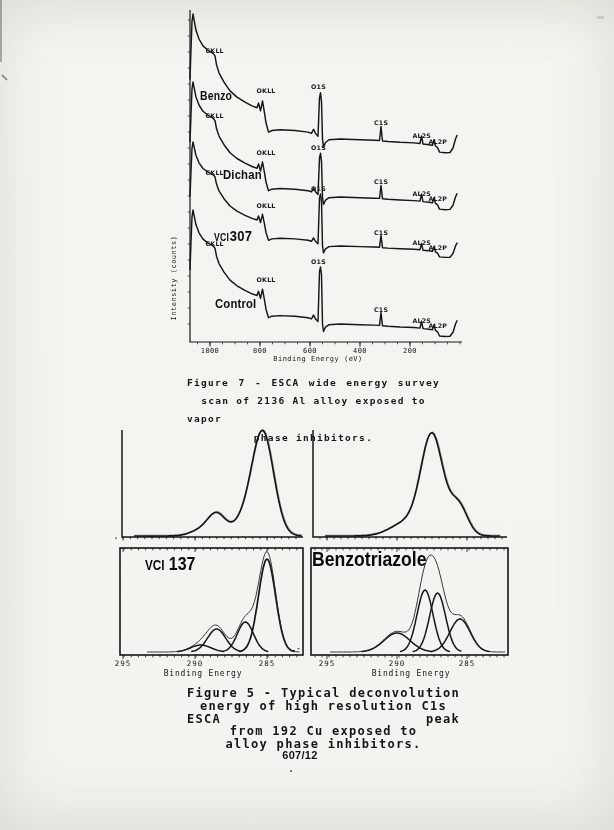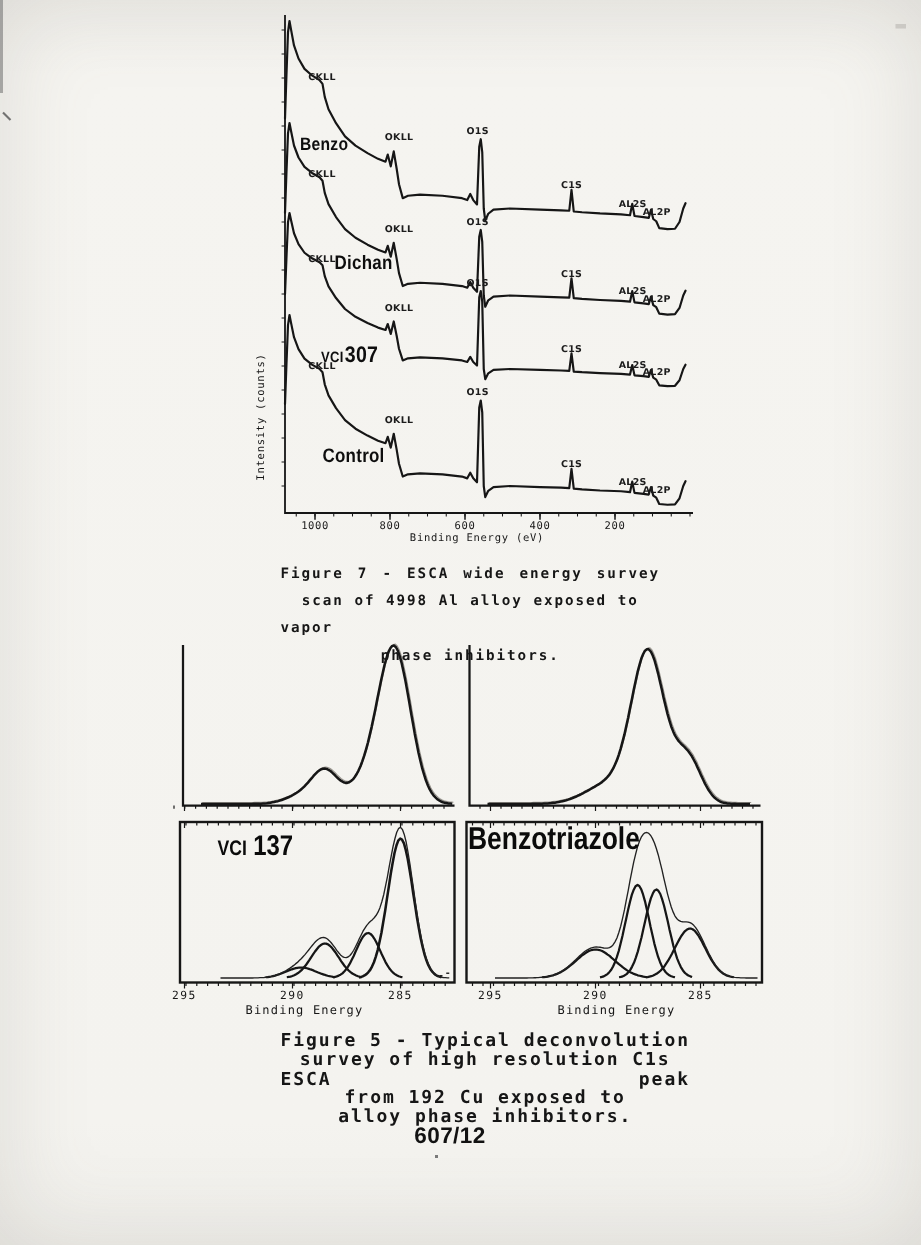--- a/index.html
+++ b/index.html
@@ -10,21 +10,21 @@
   svg.art{position:absolute;left:0;top:0;}
   .cap{position:absolute;font-family:"DejaVu Sans Mono",monospace;font-weight:700;
        color:#161616;letter-spacing:1.3px;}
   .cap p{margin:0;text-align:center;}
   .cap4{left:187px;top:374px;width:253px;font-size:9.5px;}
   .cap4 p{line-height:18.2px;}
   .cap5{left:187px;top:687px;width:273px;font-size:12px;}
   .cap5 p{line-height:12.8px;}
   .jl{text-align:justify;text-align-last:justify;}
   .pageno{position:absolute;left:0;top:749px;width:600px;text-align:center;
-          font-weight:700;font-size:15px;letter-spacing:.3px;color:#121212;}
+          font-weight:700;font-size:11px;letter-spacing:.3px;color:#121212;}
 </style>
 </head>
 <body>
 
 <div class="page">
 
   <svg class="art" width="614" height="830" viewBox="0 0 614 830">
 
     <rect x="0" y="0" width="2" height="62" fill="#6d6d6d" opacity="0.55"></rect>
     <path d="M2,75 l5,5" stroke="#555" stroke-width="1.4" opacity="0.8"></path>
@@ -125,25 +125,25 @@
           <path d="M430.5,651.5 L431.7,651.4 L433.0,651.1 L434.2,650.8 L435.5,650.3 L436.7,649.7 L438.0,649.0 L439.2,648.1 L440.5,647.0 L441.7,645.6 L443.0,644.1 L444.2,642.3 L445.5,640.3 L446.7,638.2 L448.0,635.8 L449.2,633.4 L450.5,630.9 L451.7,628.5 L453.0,626.1 L454.2,624.0 L455.5,622.2 L456.7,620.7 L458.0,619.7 L459.2,619.1 L460.5,619.0 L461.7,619.5 L463.0,620.4 L464.2,621.8 L465.5,623.5 L466.7,625.6 L468.0,627.8 L469.2,630.3 L470.5,632.7 L471.7,635.2 L473.0,637.6 L474.2,639.8 L475.5,641.8 L476.7,643.6 L478.0,645.2 L479.2,646.6 L480.5,647.8 L481.7,648.8 L483.0,649.5 L484.2,650.2 L485.5,650.6 L486.7,651.0 L488.0,651.3 L489.2,651.5" fill="none" stroke="#161616" stroke-width="1.5" stroke-linejoin="round"></path>
           <path d="M361.4,651.5 L362.6,651.4 L363.9,651.3 L365.1,651.1 L366.4,650.8 L367.6,650.5 L368.9,650.2 L370.1,649.7 L371.4,649.3 L372.6,648.7 L373.9,648.1 L375.1,647.4 L376.4,646.6 L377.6,645.7 L378.9,644.8 L380.1,643.8 L381.4,642.8 L382.6,641.7 L383.9,640.6 L385.1,639.5 L386.4,638.4 L387.6,637.3 L388.9,636.4 L390.1,635.5 L391.4,634.7 L392.6,634.0 L393.9,633.5 L395.1,633.2 L396.4,633.0 L397.6,633.0 L398.9,633.2 L400.1,633.5 L401.4,634.0 L402.6,634.7 L403.9,635.5 L405.1,636.4 L406.4,637.3 L407.6,638.4 L408.9,639.5 L410.1,640.6 L411.4,641.7 L412.6,642.8 L413.9,643.8 L415.1,644.8 L416.4,645.7 L417.6,646.6 L418.9,647.4 L420.1,648.1 L421.4,648.7 L422.6,649.3 L423.9,649.7 L425.1,650.2 L426.4,650.5 L427.6,650.8 L428.9,651.1 L430.1,651.3 L431.4,651.4" fill="none" stroke="#161616" stroke-width="1.5" stroke-linejoin="round"></path>
           <path d="M330.0,652.0 L331.3,652.0 L332.5,652.0 L333.8,652.0 L335.0,652.0 L336.3,652.0 L337.5,652.0 L338.8,652.0 L340.0,652.0 L341.3,652.0 L342.5,652.0 L343.8,652.0 L345.0,652.0 L346.3,652.0 L347.5,652.0 L348.8,652.0 L350.0,652.0 L351.3,652.0 L352.5,651.9 L353.8,651.9 L355.0,651.9 L356.3,651.8 L357.5,651.8 L358.8,651.7 L360.0,651.6 L361.3,651.5 L362.5,651.4 L363.8,651.2 L365.0,651.0 L366.3,650.7 L367.5,650.4 L368.8,650.1 L370.0,649.6 L371.3,649.1 L372.5,648.5 L373.8,647.8 L375.0,647.1 L376.3,646.2 L377.5,645.3 L378.8,644.3 L380.0,643.3 L381.3,642.1 L382.5,641.0 L383.8,639.8 L385.0,638.6 L386.3,637.4 L387.5,636.3 L388.8,635.2 L390.0,634.2 L391.3,633.4 L392.5,632.7 L393.8,632.1 L395.0,631.7 L396.3,631.4 L397.5,631.3 L398.8,631.4 L400.0,631.5 L401.3,631.7 L402.5,632.0 L403.8,632.1 L405.0,632.1 L406.3,631.8 L407.5,631.1 L408.8,629.8 L410.0,627.9 L411.3,625.3 L412.5,621.8 L413.8,617.5 L415.0,612.4 L416.3,606.6 L417.5,600.3 L418.8,593.7 L420.0,587.1 L421.3,580.6 L422.5,574.6 L423.8,569.2 L425.0,564.6 L426.3,560.9 L427.5,558.1 L428.8,556.2 L430.0,555.2 L431.3,555.0 L432.5,555.6 L433.8,557.0 L435.0,559.1 L436.3,562.0 L437.5,565.5 L438.8,569.8 L440.0,574.6 L441.3,579.8 L442.5,585.2 L443.8,590.7 L445.0,595.9 L446.3,600.6 L447.5,604.7 L448.8,608.1 L450.0,610.7 L451.3,612.5 L452.5,613.6 L453.8,614.3 L455.0,614.5 L456.3,614.6 L457.5,614.6 L458.8,614.7 L460.0,615.1 L461.3,615.8 L462.5,616.9 L463.8,618.4 L465.0,620.3 L466.3,622.5 L467.5,624.9 L468.8,627.5 L470.0,630.2 L471.3,632.9 L472.5,635.5 L473.8,637.9 L475.0,640.2 L476.3,642.3 L477.5,644.1 L478.8,645.7 L480.0,647.0 L481.3,648.1 L482.5,649.0 L483.8,649.8 L485.0,650.4 L486.3,650.8 L487.5,651.1 L488.8,651.4 L490.0,651.6 L491.3,651.7 L492.5,651.8 L493.8,651.9 L495.0,651.9 L496.3,651.9 L497.5,652.0 L498.8,652.0 L500.0,652.0 L501.3,652.0 L502.5,652.0 L503.8,652.0 L505.0,652.0" fill="none" stroke="#222" stroke-width="0.9" stroke-linejoin="round"></path>
           <text transform="translate(312,566) scale(.84,1)" fill="#0b0b0b" font-weight="700" font-family="Liberation Sans,sans-serif"><tspan font-size="21" dx="0">Benzotriazole</tspan></text>
         </g>
       </g>
   </svg>
 
   <div class="cap cap4">
     <p class="jl">Figure  7 - ESCA wide energy survey</p>
-    <p class="jl">scan of 4998 Al alloy exposed to vapor</p>
+    <p class="jl">scan of 2136 Al alloy exposed to vapor</p>
     <p>phase inhibitors.</p>
   </div>
 
   <div class="cap cap5">
     <p class="jl">Figure  5 - Typical deconvolution</p>
-    <p class="jl">survey of high resolution C1s ESCA peak</p>
+    <p class="jl">energy of high resolution C1s ESCA peak</p>
     <p>from 192 Cu exposed to</p>
     <p>alloy phase inhibitors.</p>
   </div>
 
   <div class="pageno">607/12</div>
 </div>
 
 </body></html>

